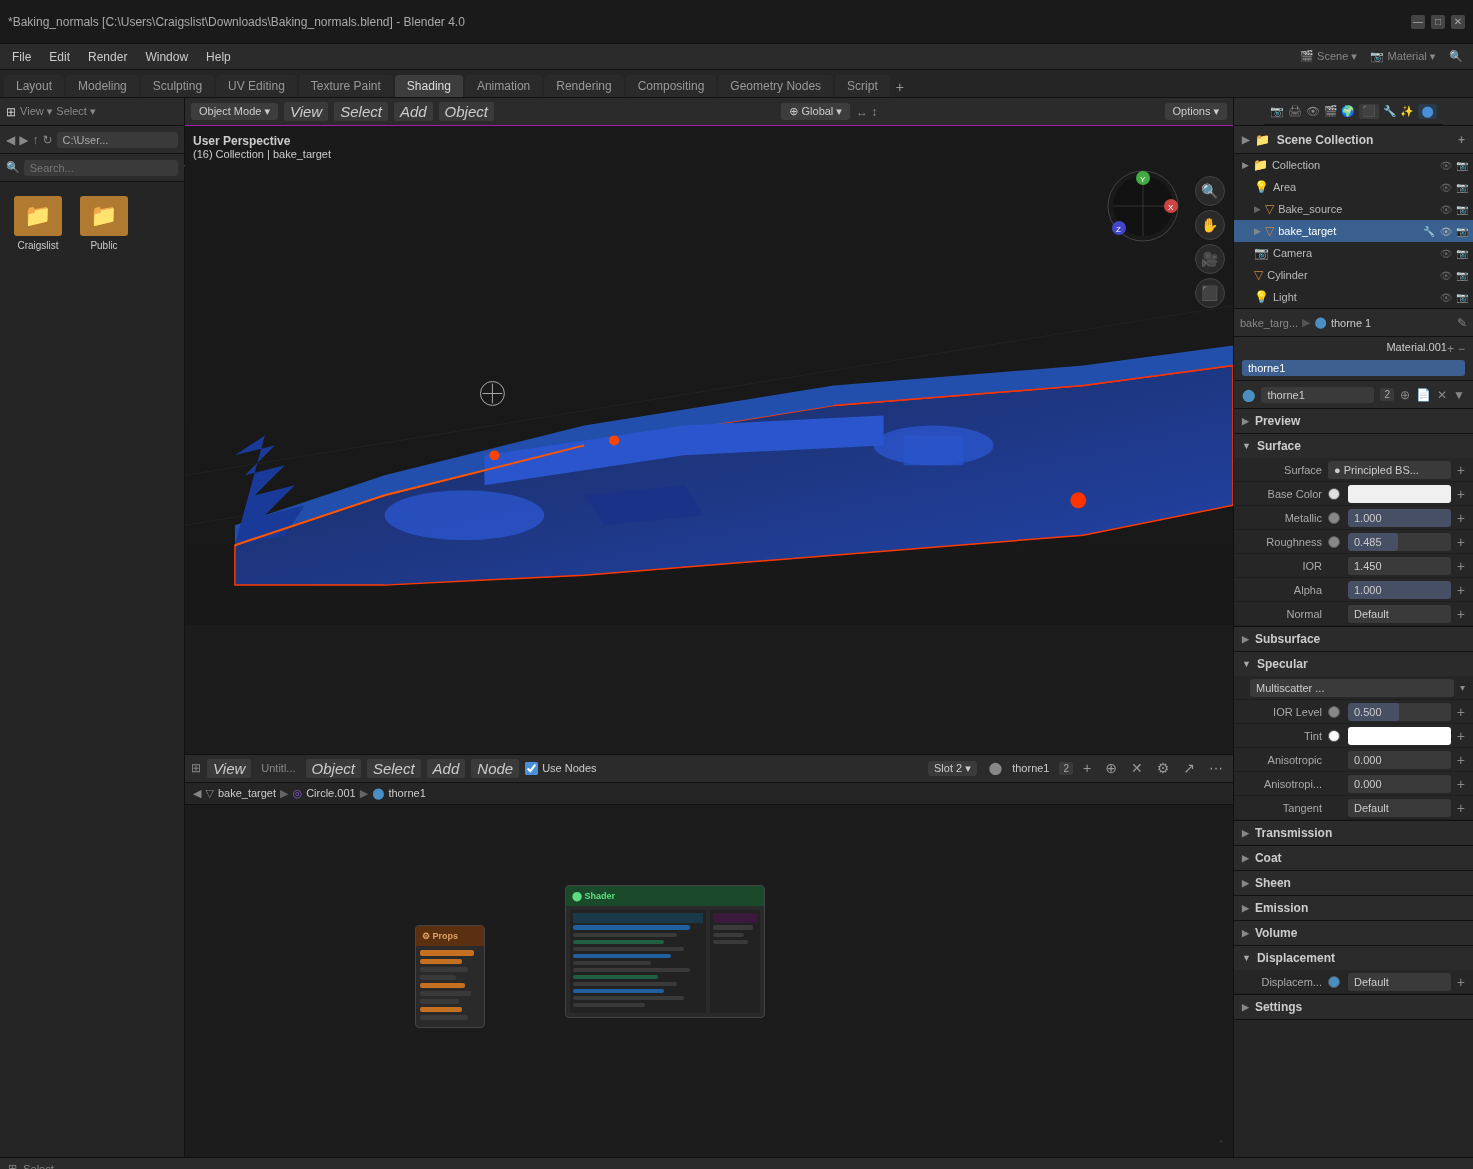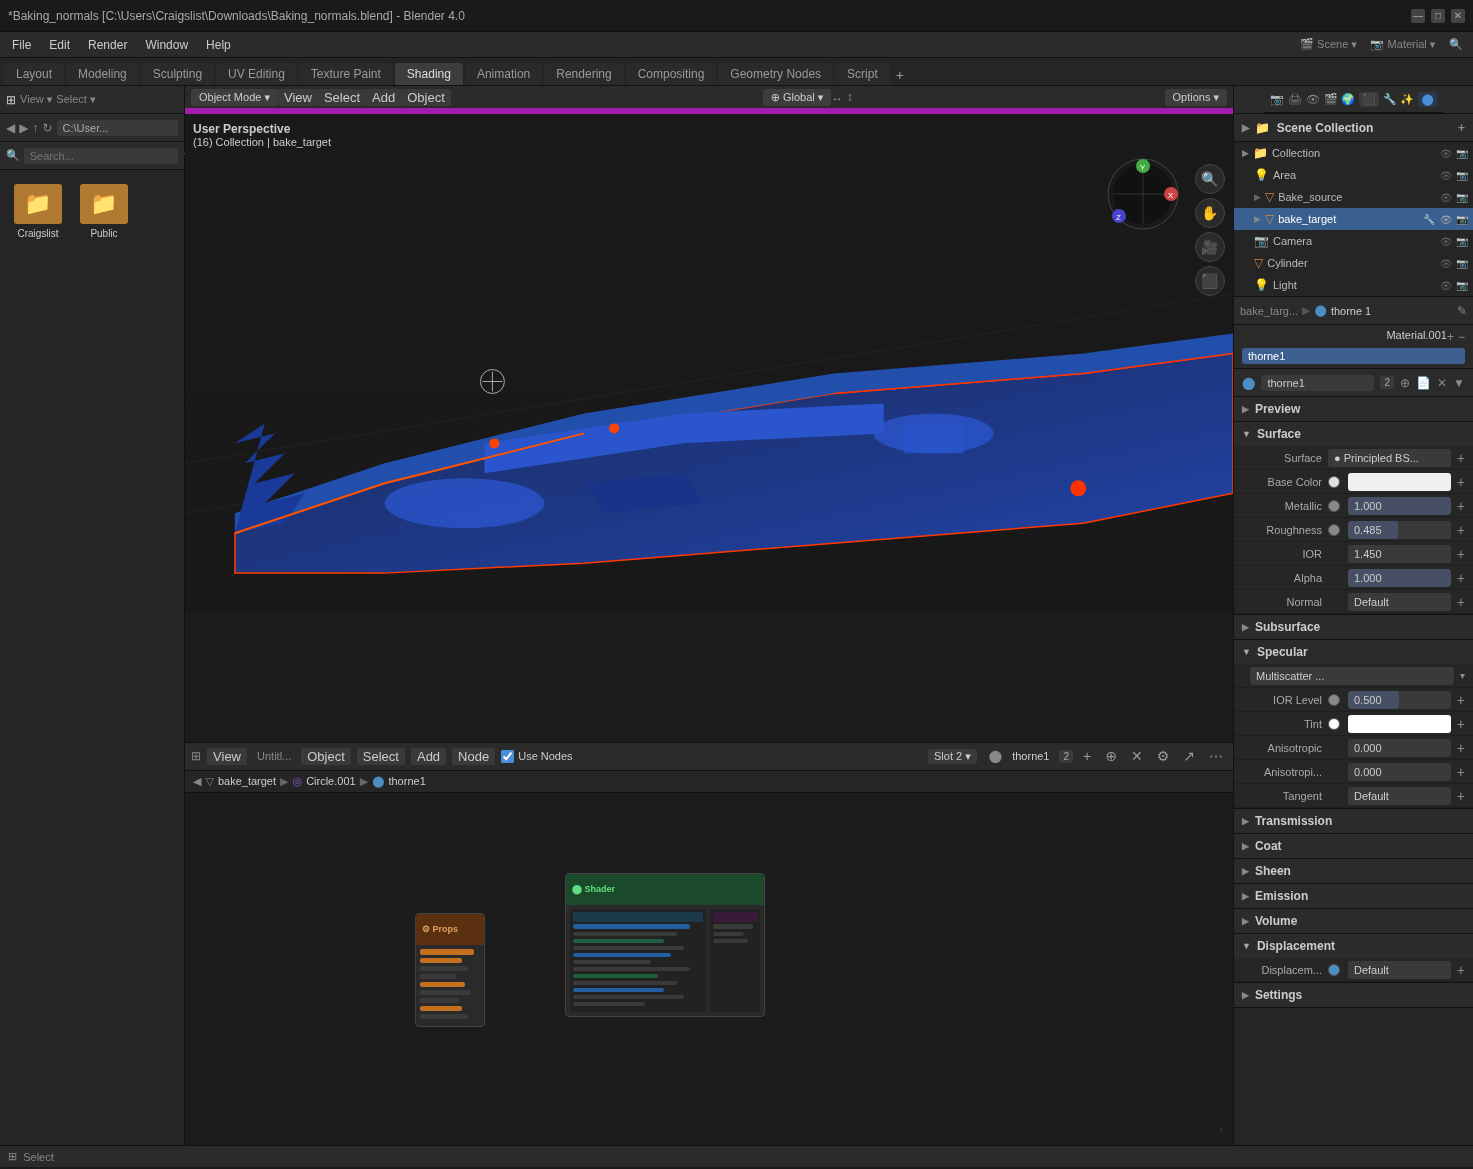--- a/index.html
+++ b/index.html
@@ -8,21 +8,21 @@
       height: 1169px;
       background: #1a1a1a;
       font-family: 'Segoe UI', Arial, sans-serif;
       font-size: 12px;
       color: #ccc;
       overflow: hidden;
     }
 
     
     #titlebar {
-      height: 32px;
+      height: 44px;
       background: #1a1a1a;
       display: flex;
       align-items: center;
       justify-content: space-between;
       padding: 0 8px;
       border-bottom: 1px solid #111;
     }
     #titlebar .title {
       font-size: 12px;
       color: #aaa;
@@ -189,21 +189,22 @@
       background: #1c1c1c;
       position: relative;
       border-bottom: 1px solid #111;
     }
     #viewport-header {
       height: 28px;
       background: #2b2b2b;
       display: flex;
       align-items: center;
       padding: 0 6px;
-      border-bottom: 6px solid #a21caf;
+      gap: 6px;
+      border-bottom: 1px solid #a21caf;
       z-index: 10;
       position: relative;
     }
     #viewport-header .btn {
       background: #3d3d3d;
       border: none;
       color: #ccc;
       padding: 2px 8px;
       border-radius: 3px;
       font-size: 11px;
@@ -291,21 +292,21 @@
 
     
     .node-thumb {
       position: absolute;
       background: #2a2a2a;
       border: 1px solid #444;
       border-radius: 4px;
       overflow: hidden;
     }
     .node-thumb-header {
-      height: 31px;
+      height: 20px;
       display: flex;
       align-items: center;
       padding: 0 6px;
       font-size: 10px;
       font-weight: bold;
     }
     .node-thumb-body {
       padding: 4px;
     }
     .node-line {
@@ -489,22 +490,23 @@
     
     .breadcrumb-arrow { color: #666; }
 
     
     .nav-btn {
       background: #3a3a3a;
       border: none;
       color: #ccc;
       padding: 1px 6px;
       border-radius: 2px;
-      font-size: 13px;
+      font-size: 15px;
       cursor: pointer;
+      font-style: italic;
     }
 
     
     #rot-gizmo {
       position: absolute;
       top: 40px;
       right: 50px;
       width: 80px; height: 80px;
     }
 

